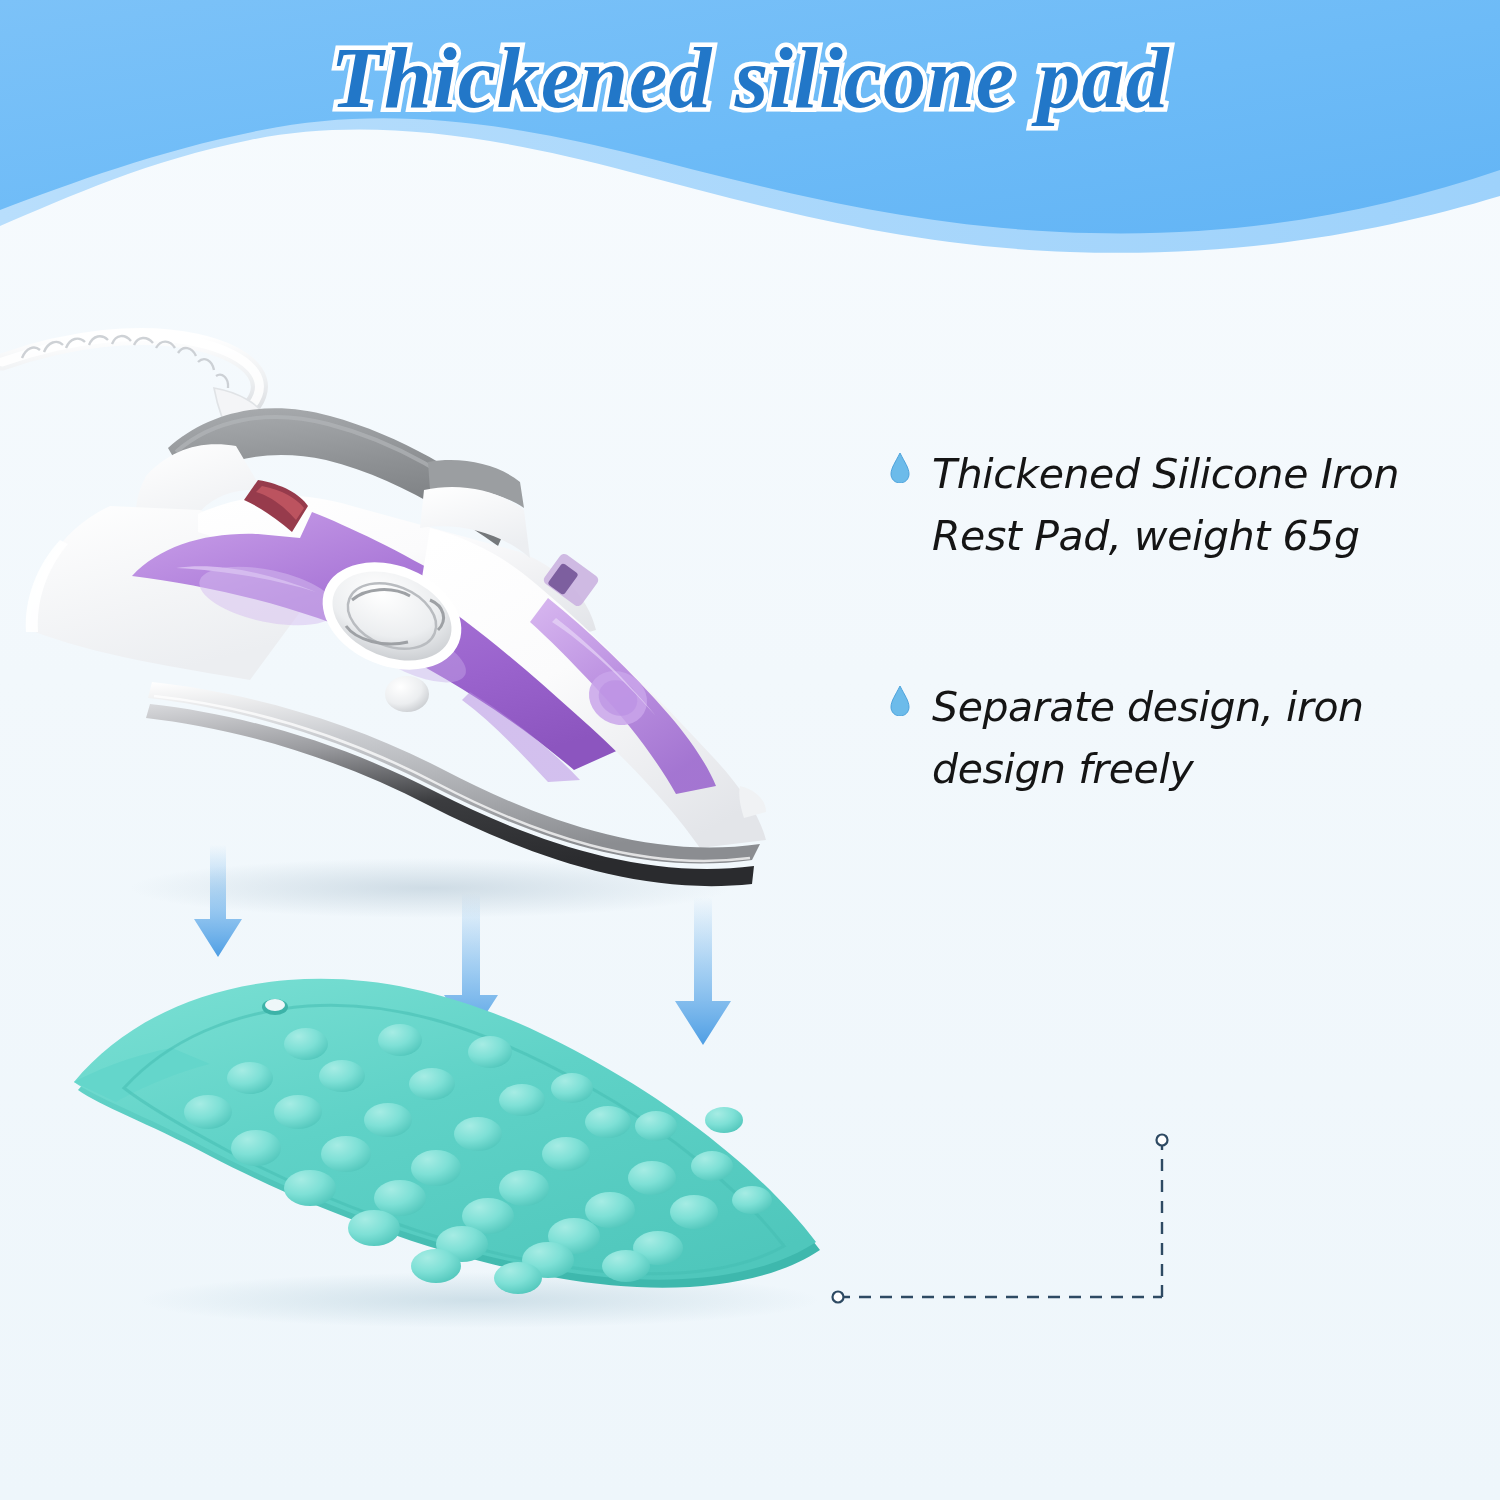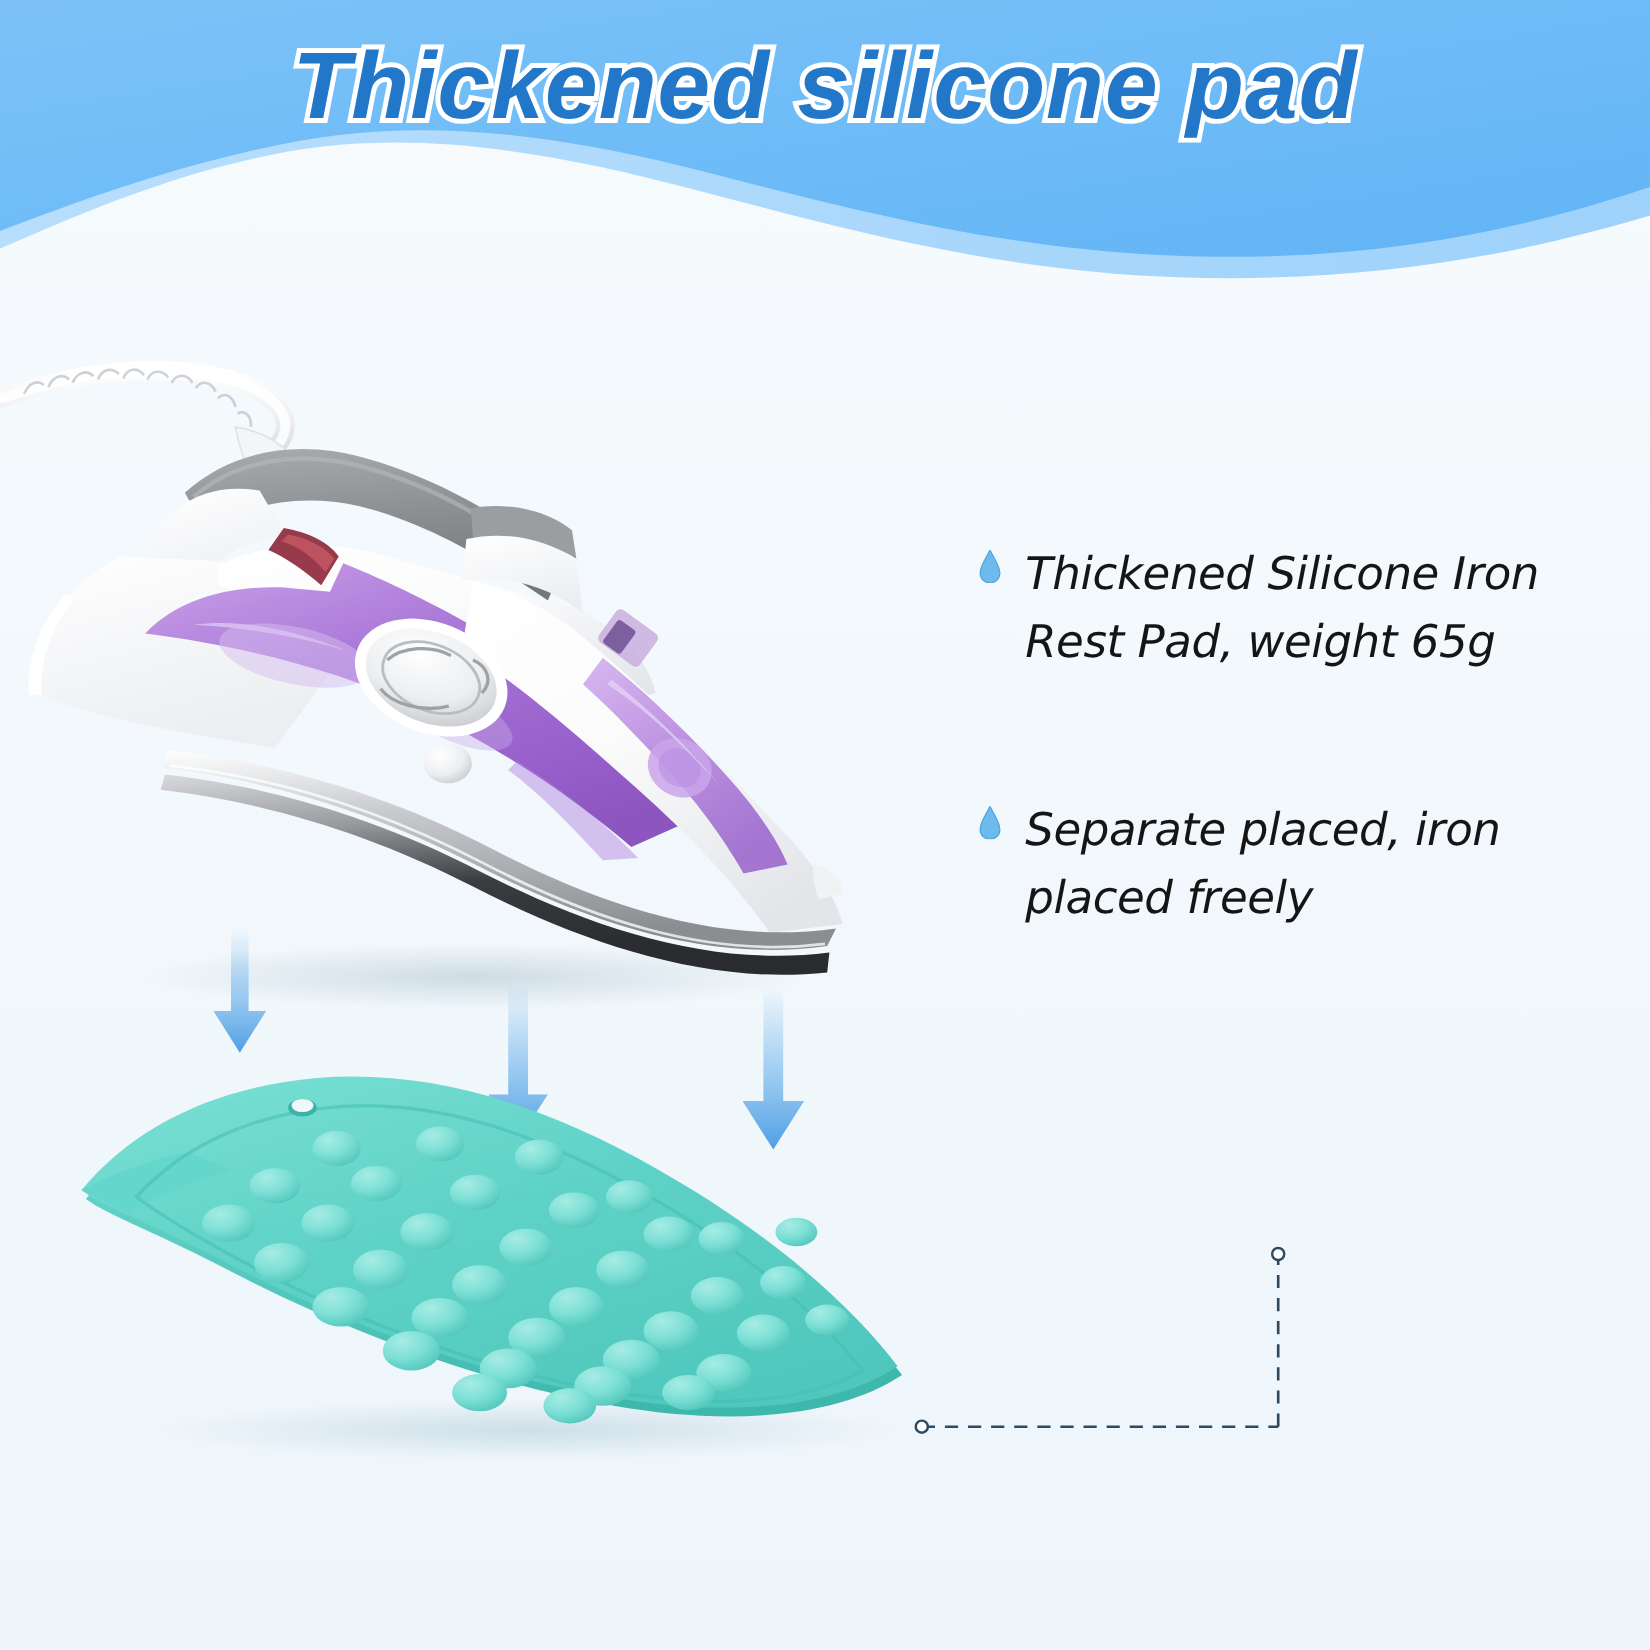--- a/index.html
+++ b/index.html
@@ -15,21 +15,21 @@
   .bg-base{position:absolute;inset:0;
     background:linear-gradient(180deg,#f7fbfe 0%,#f2f8fc 45%,#eef6fb 100%);}
 
   
   .banner{position:absolute;left:0;top:0;width:1500px;height:262px;}
   .banner svg{display:block;width:1500px;height:262px;}
 
   .title-wrap{position:absolute;left:0;top:18px;width:1500px;height:120px;
     display:flex;align-items:center;justify-content:center;pointer-events:none;}
   .title{
-    font-family:Liberation Sans, sans-serif;
+    font-family:Liberation Serif, serif;
     font-weight:bold;font-style:italic;
     font-size:86px;letter-spacing:1px;
     color:#2277c8;
     -webkit-text-stroke:9px #ffffff;
     paint-order:stroke fill;
     text-shadow:0 0 2px rgba(255,255,255,.9);
     white-space:nowrap;
   }
 
   
@@ -39,21 +39,21 @@
   .pad-stage{position:absolute;left:60px;top:960px;width:840px;height:380px;}
   .pad-stage svg{display:block;}
 
   .arrows{position:absolute;left:180px;top:845px;width:600px;height:230px;}
   .arrows svg{display:block;}
 
   .dims{position:absolute;left:800px;top:1100px;width:420px;height:230px;}
   .dims svg{display:block;}
 
   
-  .bullets{position:absolute;left:890px;top:490px;width:600px;}
+  .bullets{position:absolute;left:890px;top:443px;width:600px;}
   .bullet{display:flex;align-items:flex-start;margin-bottom:108px;}
   .bullet:last-child{margin-bottom:0;}
   .drop{flex:0 0 auto;width:20px;height:30px;margin:10px 22px 0 0;}
   .drop svg{display:block;}
   .btext{
     font-family:"DejaVu Sans", sans-serif;
     font-style:italic;
     font-size:41px;
     line-height:1.52;
     color:#151515;
@@ -403,18 +403,18 @@
       <span class="btext">Thickened Silicone Iron Rest Pad, weight 65g</span>
     </div>
 
 
     <div class="bullet">
       <span class="drop">
         <svg viewBox="0 0 20 30" xmlns="http://www.w3.org/2000/svg">
           <path d="M10,0 C14.5,9 19,15 19,21 C19,26.2 15,30 10,30 C5,30 1,26.2 1,21 C1,15 5.5,9 10,0 Z" fill="#6cbbea" stroke="#4ea3dc" stroke-width="1"></path>
         </svg>
       </span>
-      <span class="btext">Separate placed, iron placed freely</span>
+      <span class="btext">Separate design, iron design freely</span>
     </div>
 
   </div>
 
 </div>
 
 </body></html>

